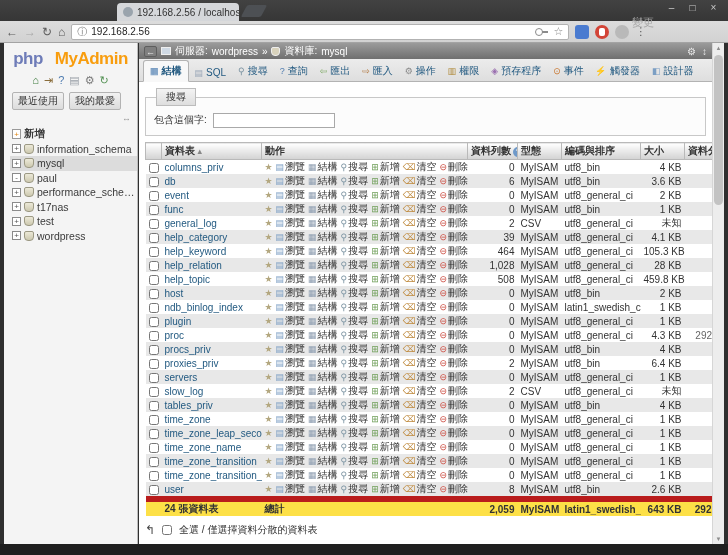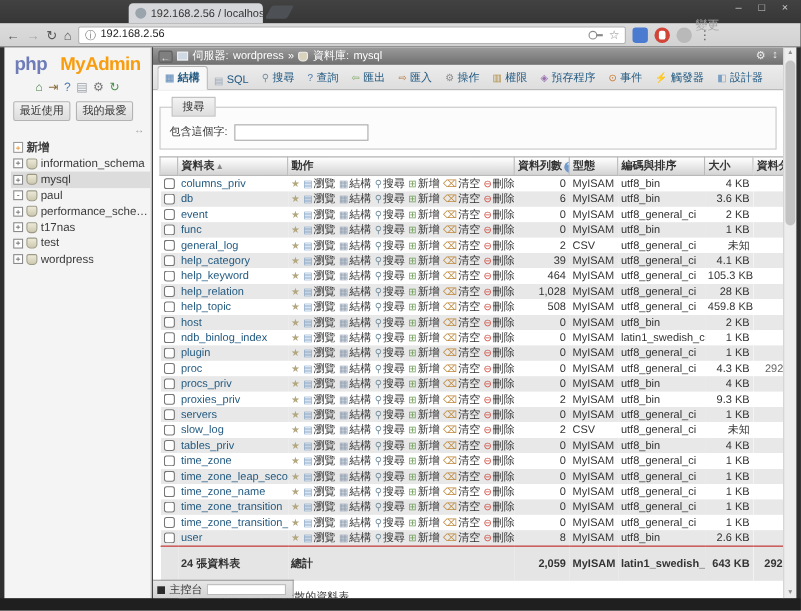--- a/index.html
+++ b/index.html
@@ -101,21 +101,21 @@
   table.tables td { height:14px; padding:0 3px; white-space:nowrap; overflow:hidden; }
   tbody tr:nth-child(even) td { background:#e8e8e8; }
   .col-num, th.col-num { text-align:right; }
   .tname { color:#235a81; }
   .fav-star { color:#b3a77f; font-size:9px; margin-right:3px; }
   .rowchk { width:10px; height:10px; vertical-align:middle; }
   .alink { color:#333; margin-right:3px; white-space:nowrap; }
   .alink .aico { font-size:9px; margin-right:1px; }
   .sort-arrow { color:#888; font-size:8px; }
   .help-icon { display:inline-block; width:10px; height:10px; border-radius:50%; background:#6e99c9; color:#fff; font-size:8px; line-height:10px; text-align:center; font-weight:bold; margin-left:2px; }
-  tr.sumrow td { font-weight:bold; background:#e5e5e5; border-top:1px solid #b91c1c; height:31px; }
+  tr.sumrow td { font-weight:bold; background:#fde047; border-top:6px solid #b91c1c; height:16px; }
   .muted { color:#666; }
 
   .tfooter { display:flex; align-items:center; gap:7px; margin:7px 0 2px; font-size:10px; }
   .checkall-arrow { font-size:12px; color:#444; }
   .chk { width:10px; height:10px; }
   .selectbox { display:flex; align-items:center; justify-content:space-between; width:118px; height:16px;
                border:1px solid #9c9c9c; background:#fff; padding:0 4px; margin-left:18px; font-size:10px; color:#333; }
   .selectbox .caret { font-size:7px; color:#555; }
 
   .bottom-links { display:flex; gap:12px; margin-top:8px; padding-top:5px; border-top:1px solid #d8d8d8; font-size:10px; color:#235a81; align-items:center; }
@@ -465,21 +465,21 @@
                 <td class="col-num">4 KB</td>
                 <td class="col-num muted">-</td>
               </tr>
               <tr>
                 <td><input type="checkbox" class="rowchk" style=""></td>
                 <td><span class="tname">proxies_priv</span></td>
                 <td><span class="fav-star">★</span><span class="alink"><span class="aico" style="color: rgb(124, 159, 196);">▤</span><span>瀏覽</span></span><span class="alink"><span class="aico" style="color: rgb(141, 157, 176);">▦</span><span>結構</span></span><span class="alink"><span class="aico" style="color: rgb(119, 144, 159);">⚲</span><span>搜尋</span></span><span class="alink"><span class="aico" style="color: rgb(111, 159, 88);">⊞</span><span>新增</span></span><span class="alink"><span class="aico" style="color: rgb(191, 138, 62);">⌫</span><span>清空</span></span><span class="alink"><span class="aico" style="color: rgb(204, 79, 68);">⊖</span><span>刪除</span></span></td>
                 <td class="col-num">2</td>
                 <td>MyISAM</td>
                 <td>utf8_bin</td>
-                <td class="col-num">9.3 KB</td>
+                <td class="col-num">6.4 KB</td>
                 <td class="col-num muted">-</td>
               </tr>
               <tr>
                 <td><input type="checkbox" class="rowchk" style=""></td>
                 <td><span class="tname">servers</span></td>
                 <td><span class="fav-star">★</span><span class="alink"><span class="aico" style="color: rgb(124, 159, 196);">▤</span><span>瀏覽</span></span><span class="alink"><span class="aico" style="color: rgb(141, 157, 176);">▦</span><span>結構</span></span><span class="alink"><span class="aico" style="color: rgb(119, 144, 159);">⚲</span><span>搜尋</span></span><span class="alink"><span class="aico" style="color: rgb(111, 159, 88);">⊞</span><span>新增</span></span><span class="alink"><span class="aico" style="color: rgb(191, 138, 62);">⌫</span><span>清空</span></span><span class="alink"><span class="aico" style="color: rgb(204, 79, 68);">⊖</span><span>刪除</span></span></td>
                 <td class="col-num">0</td>
                 <td>MyISAM</td>
                 <td>utf8_general_ci</td>
                 <td class="col-num">1 KB</td>
@@ -583,25 +583,20 @@
           <input type="checkbox" class="chk" style="">
           <span>全選 / 僅選擇資料分散的資料表</span>
         </div>
 
         <div class="bottom-links">
           
           
         </div>
       </div>
 
-      <div class="console-bar">
-        <span class="console-sq"></span>
-        <span>主控台</span>
-        <span class="console-field"></span>
-      </div>
     </div>
 
     <div class="vscroll">
       <span class="arr">▲</span>
       <div class="vthumb"></div>
       <span class="arr bottom">▼</span>
     </div>
   </div>
 
   <div class="bottomframe"></div>

